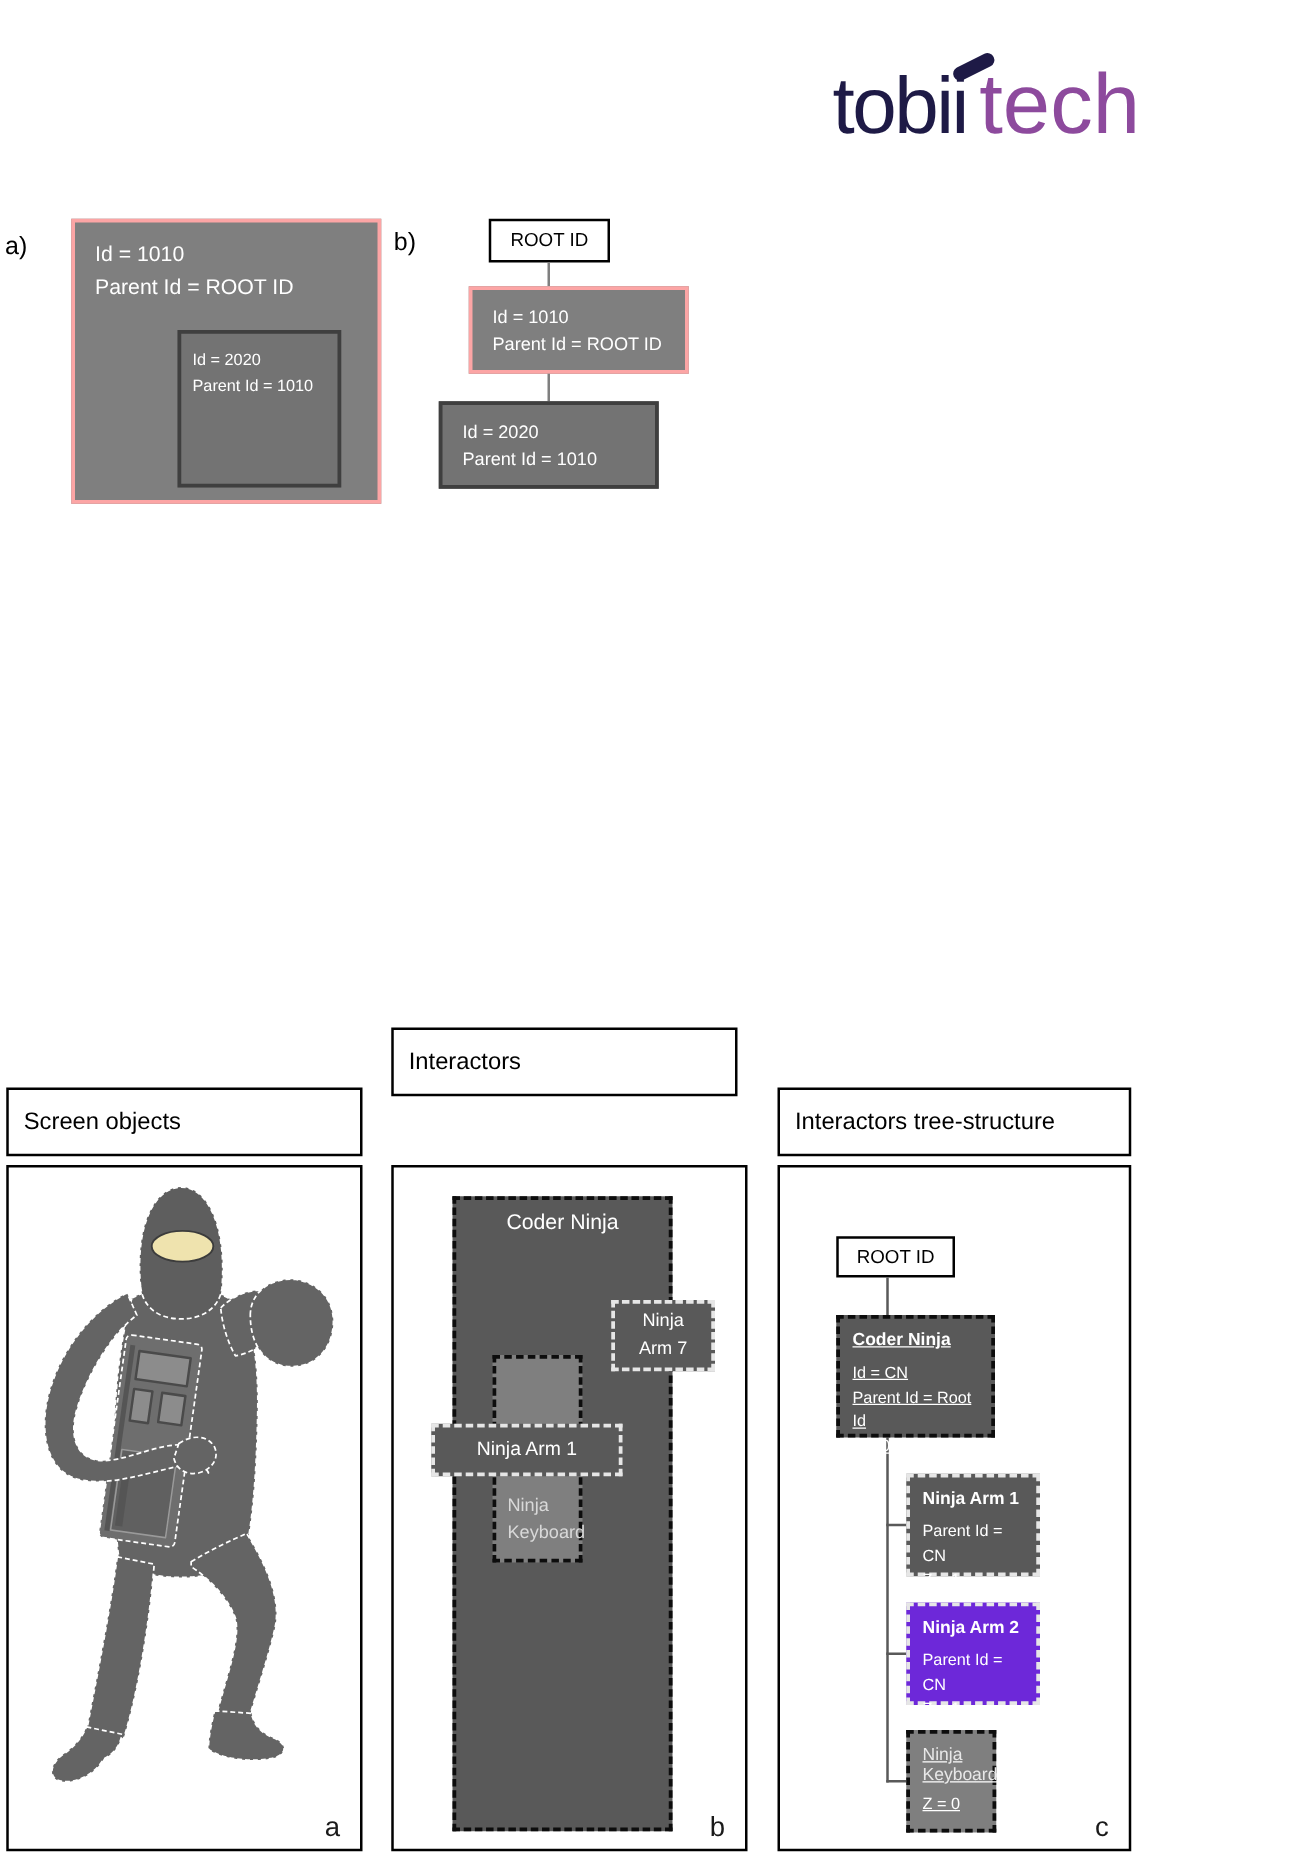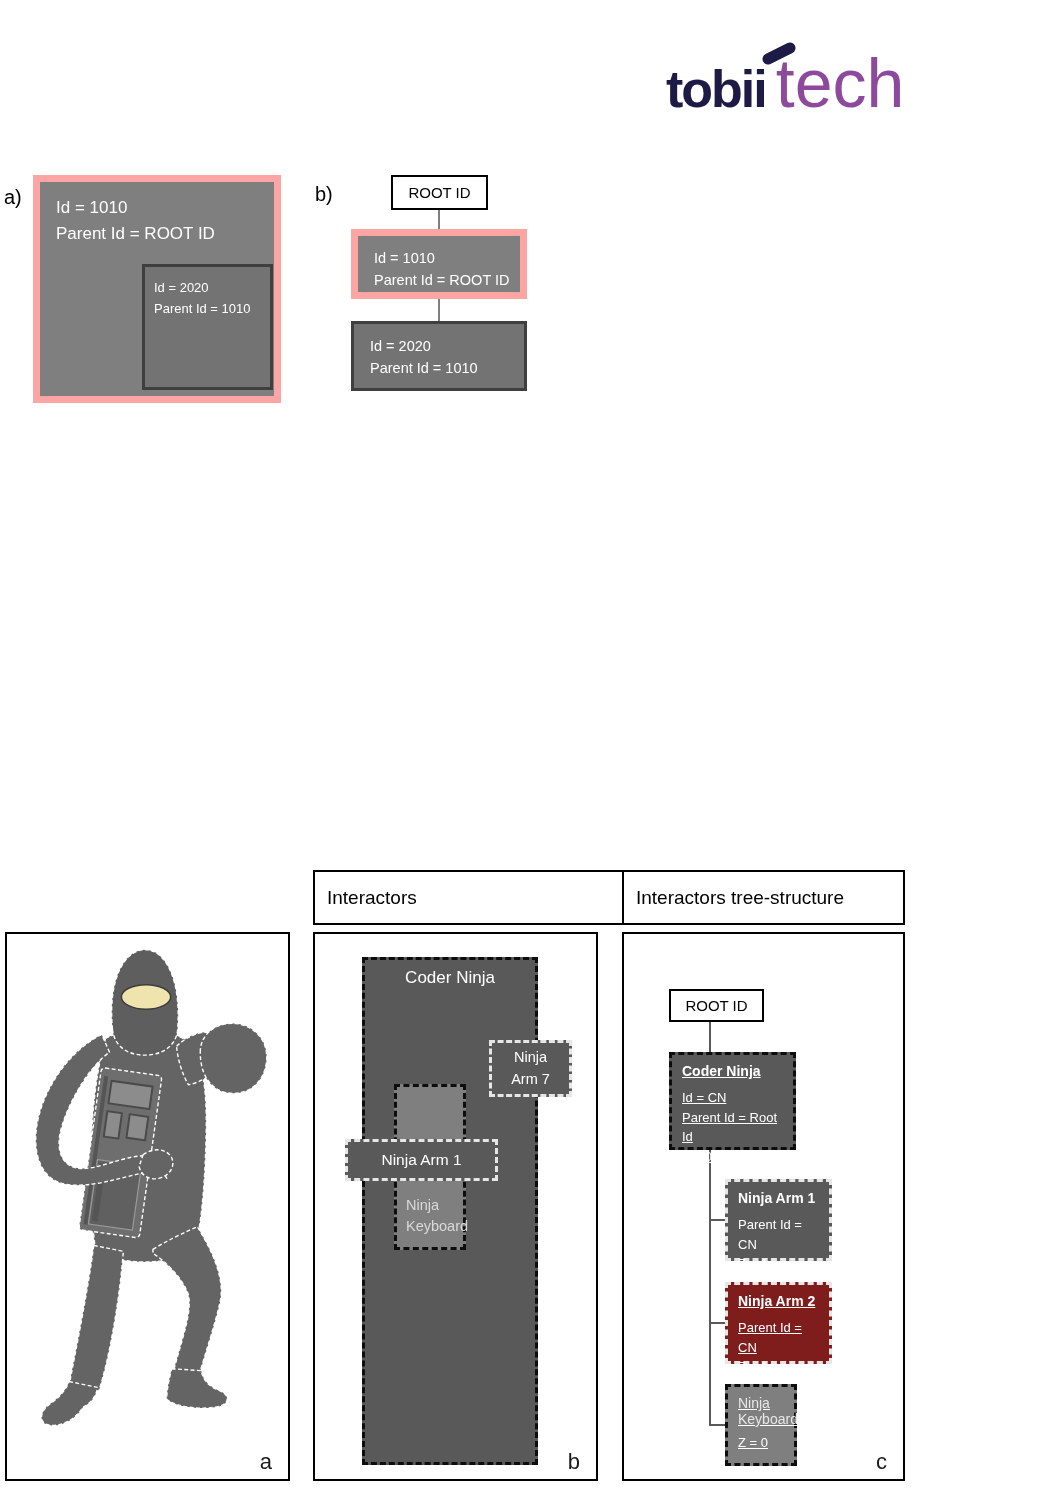--- a/index.html
+++ b/index.html
@@ -4,27 +4,27 @@
 <style>
   html,body{margin:0;padding:0;background:#fff;}
   #root{
     position:relative;width:1044px;height:1489px;background:#ffffff;
     font-family:"Liberation Sans","DejaVu Sans",sans-serif;overflow:hidden;
   }
   .abs{position:absolute;}
 
   
   .logo{position:absolute;top:44px;left:666px;height:70px;white-space:nowrap;}
-  .logo .brand{font-size:52px;font-weight:700;color:#1e1a46;letter-spacing:-2px;}
+  .logo .brand{font-size:64px;font-weight:400;color:#1e1a46;letter-spacing:-2px;}
   .logo .suffix{font-size:68px;font-weight:300;color:#8d4a9d;letter-spacing:0;margin-left:10px;}
   .logo .ii-link{position:absolute;left:92px;top:-4px;}
 
   
   .fig-label{font-size:20px;color:#000;}
-  .box-mid{background:#7f7f7f;border:7px solid #fca5a5;box-sizing:border-box;color:#fff;}
+  .box-mid{background:#7f7f7f;border:3px solid #fca5a5;box-sizing:border-box;color:#fff;margin-left:24px;}
   .box-dark{background:#737373;border:3px solid #3f3f3f;box-sizing:border-box;color:#fff;}
   .root-box{background:#fff;border:2px solid #000;box-sizing:border-box;color:#000;
             display:flex;align-items:center;justify-content:center;font-size:15px;}
   .vline{background:#7f7f7f;width:2px;}
   .box-mid .ln,.box-dark .ln{display:block;}
 
   #dA-outer{left:33px;top:175px;width:248px;height:228px;font-size:17px;padding:13px 16px;line-height:1.55;}
   #dA-inner{left:142px;top:264px;width:131px;height:126px;font-size:13px;padding:11px 9px;line-height:1.6;}
   #dB-root{left:391px;top:175px;width:97px;height:35px;}
   #dB-n1{left:351px;top:229px;width:176px;height:70px;font-size:14.5px;padding:11px 0 0 16px;line-height:1.55;}
@@ -51,21 +51,21 @@
       display:flex;align-items:center;justify-content:center;font-size:15.5px;z-index:4;}
 
   
   .tnode{position:absolute;color:#fff;box-sizing:border-box;padding:8px 10px;}
   .tnode .t{font-size:14px;font-weight:bold;margin-bottom:9px;}
   .tnode .d{font-size:13px;line-height:1.5;}
   .tline{position:absolute;background:#595959;}
   #tree-root{left:45px;top:55px;width:95px;height:33px;}
   #tree-cn{left:45px;top:118px;width:127px;height:98px;background:#595959;}
   #tree-a1{left:101px;top:245px;width:107px;height:82px;background:#595959;}
-  #tree-a2{left:101px;top:348px;width:107px;height:82px;background:#7f1d1d;text-decoration:underline;}
+  #tree-a2{left:101px;top:348px;width:107px;height:82px;background:#6d28d9;}
   #tree-kb{left:101px;top:450px;width:72px;height:82px;background:#7f7f7f;}
 </style>
 </head>
 <body>
 
 <div id="root">
 
   <div class="logo">
     <span class="brand">tobii</span><span class="suffix">tech</span>
     <svg class="ii-link" width="46" height="28" viewBox="0 0 46 28">
@@ -91,21 +91,24 @@
   <div class="abs box-mid" id="dB-n1">
     <span class="ln">Id = 1010</span>
     <span class="ln">Parent Id = ROOT ID</span>
   </div>
   <div class="abs vline" style="left:438px;top:299px;height:22px;"></div>
   <div class="abs box-dark" id="dB-n2">
     <span class="ln">Id = 2020</span>
     <span class="ln">Parent Id = 1010</span>
   </div>
 
-  <div class="abs panel-header" style="left:313px;top:870px;width:343px;height:55px;">
+  <div class="abs panel-header" style="left:5px;top:870px;width:285px;height:55px;">
+    <span>Screen objects</span>
+  </div>
+  <div class="abs panel-header" style="left:313px;top:822px;width:277px;height:55px;">
     <span>Interactors</span>
   </div>
   <div class="abs panel-header" style="left:622px;top:870px;width:283px;height:55px;">
     <span>Interactors tree-structure</span>
   </div>
 
   <div class="abs panel-body" style="left:5px;top:932px;width:285px;height:549px;">
     <svg width="281" height="545" viewBox="0 0 285 549" style="display:block;">
       <g fill="#646464" stroke="#ffffff" stroke-width="1.4" stroke-dasharray="4 2.4" stroke-linejoin="round">
 

